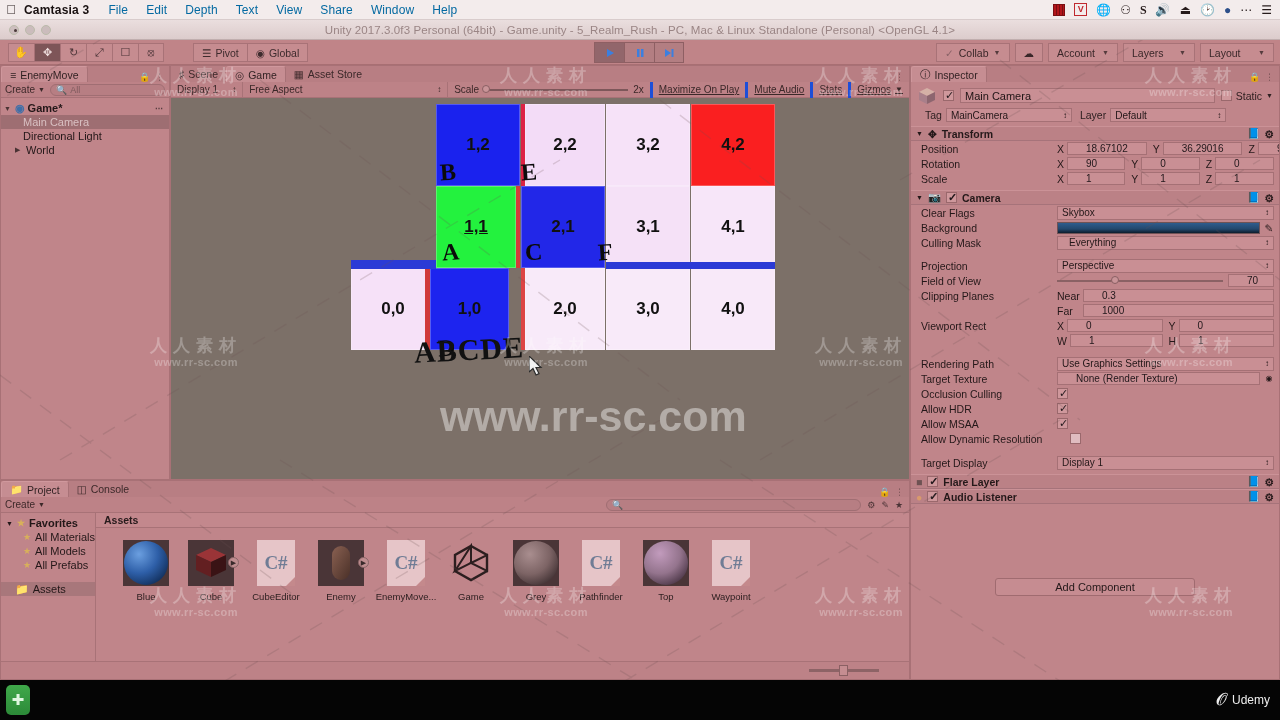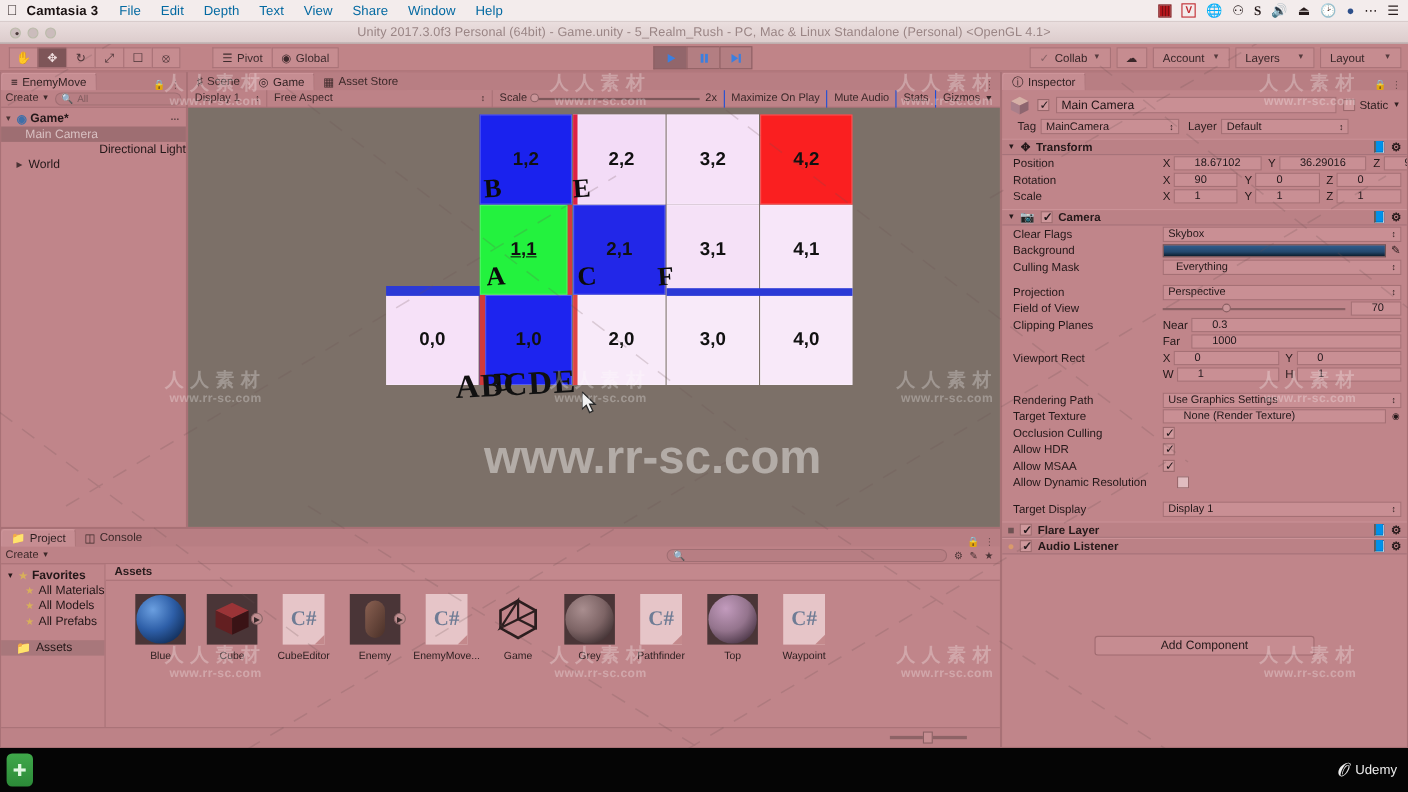--- a/index.html
+++ b/index.html
@@ -104,21 +104,21 @@
       font-size:10px; color:#3b2829; border-bottom:1px solid #a87277;}
   .gv-seg { display:flex; align-items:center; padding:0 6px; height:16px;
       border-right:1px solid #a87277;}
   .gv-dropdown { display:flex;align-items:center; justify-content:space-between;
       width:205px; padding:0 6px; height:16px; border-right:1px solid #a87277;}
   .gv-scale { display:flex; align-items:center; gap:5px; padding:0 6px; flex:1;}
   .slider-track { flex:1; height:2px; background:#7d575a; position:relative;}
   .slider-knob { width:8px;height:8px;border-radius:50%;background:#c99498;
       border:1px solid #8a5f63; position:absolute; left:-2px; top:-3.5px;}
   .gv-right { display:flex; }
-  .gv-right .gv-seg { border-left:1px solid #1d4ed8; border-right:none;}
+  .gv-right .gv-seg { border-left:3px solid #1d4ed8; border-right:none;text-decoration:underline;}
 
   .game-canvas { position:absolute; left:0; top:32px; right:0; bottom:0;
       background:#7c7068; overflow:hidden; }
 
   
   .tile { position:absolute; width:84px; height:82px; display:flex;
      align-items:center; justify-content:center;
      font-weight:bold; font-size:17px; color:#111;
      box-shadow:inset 0 0 0 1px rgba(255,255,255,.25);}
   .tile-label { position:absolute; font-family:"Liberation Serif", serif;
@@ -359,21 +359,21 @@
       <div style="padding-top:3px;">
         <div class="h-row scene" style="padding-left:3px;">
           <span class="arrow">▼</span>
           <span style="color:#3f6fa8;">◉</span>
           <span>Game*</span>
           <span style="margin-left:auto;padding-right:6px;font-size:8px;color:#4d3638;">⋯</span>
         </div>
         <div class="h-row selected" style="padding-left:22px;">
           <span>Main Camera</span>
         </div>
-        <div class="h-row" style="padding-left:9px;justify-content:flex-end;">
+        <div class="h-row" style="padding-left:22px;">
           <span>Directional Light</span>
         </div>
         <div class="h-row" style="padding-left:14px;">
           <span class="arrow">▶</span>
           <span>World</span>
         </div>
       </div>
     </div>
 
     <div class="panel" id="gameview">
@@ -425,21 +425,21 @@
             <span style="padding-left:4px;font-size:8px;">▼</span>
           </div>
         </div>
       </div>
 
       <div class="game-canvas">
 
         <div class="tile" style="left:180px;top:170px;background:#f6e1f8;">
           <span>0,0</span>
         </div>
-        <div class="tile" style="left:265px;top:170px;background:#1d24ef;border-left:5px solid #d03a3a;">
+        <div class="tile" style="left:254px;top:170px;background:#1d24ef;border-left:5px solid #d03a3a;">
           <span>1,0</span>
           <span class="tile-label" style="left:8px;bottom:-12px;">D</span>
         </div>
         <div class="tile" style="left:350px;top:170px;background:#f8eaf9;border-left:4px solid #d44;text-align:right;">
           <span>2,0</span>
         </div>
         <div class="tile" style="left:435px;top:170px;background:#f8eaf9;">
           <span>3,0</span>
         </div>
         <div class="tile" style="left:520px;top:170px;background:#f8e9f9;">

